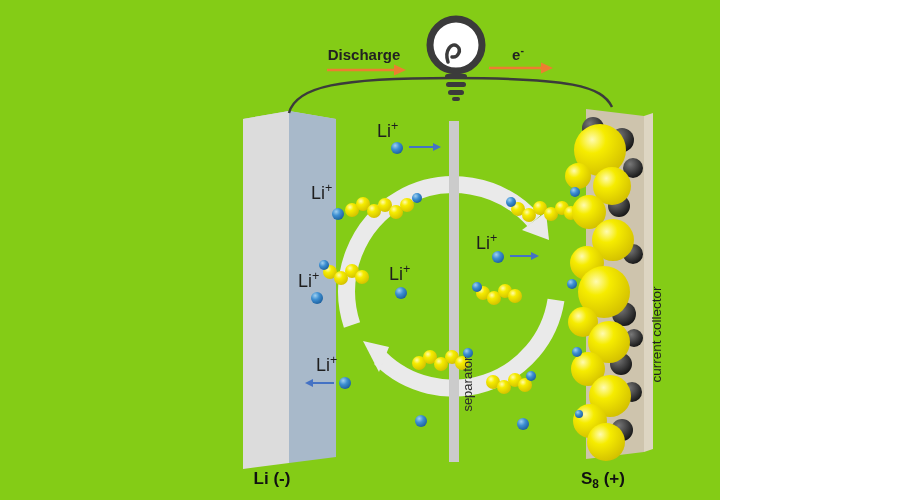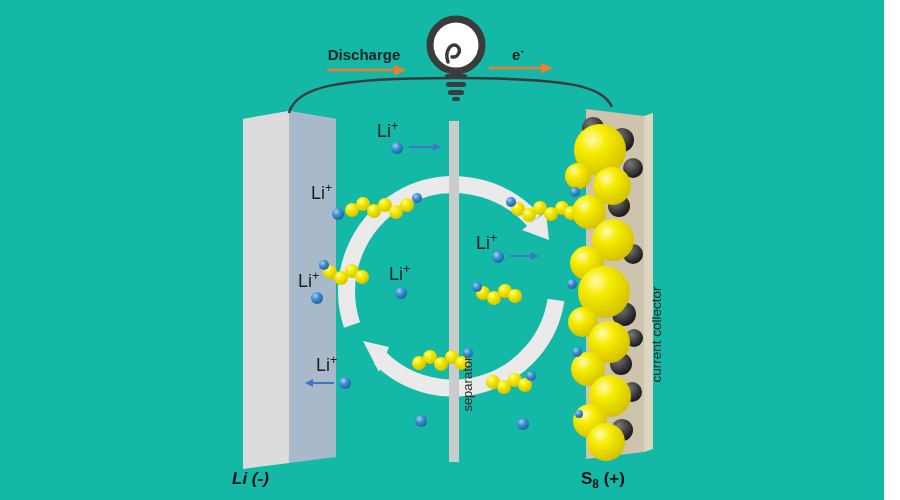--- a/index.html
+++ b/index.html
@@ -1,33 +1,33 @@
 <!DOCTYPE html>
 <html><head>
 <meta charset="utf-8">
 <style>
   * { margin:0; padding:0; box-sizing:border-box; }
   html,body { background:#ffffff; font-family:"Liberation Sans", sans-serif; }
-  .canvas { position:relative; width:884px; height:500px; background:#14b8a6; overflow:hidden; }
+  .canvas { position:relative; width:720px; height:500px; background:#84cc16; overflow:hidden; }
   .scene { position:absolute; left:0; top:0; width:900px; height:500px; }
   .label { position:absolute; color:#1e1e1e; line-height:1.1; white-space:nowrap; }
   .t-discharge { left:320px; top:47px; width:88px; text-align:center; font-size:15px; font-weight:bold; color:#222; }
   .t-electron  { left:498px; top:45px; width:40px; text-align:center; font-size:15px; font-weight:bold; color:#222; }
   .li { font-size:18px; color:#1e1e1e; }
   .li sup, .t-electron sup { font-size:70%; }
   sub { font-size:70%; }
   .li1 { left:377px; top:120px; }
   .li2 { left:311px; top:182px; }
   .li3 { left:298px; top:270px; }
   .li4 { left:389px; top:263px; }
   .li5 { left:476px; top:232px; }
   .li6 { left:316px; top:354px; }
   .t-separator { left:433px; top:377px; width:70px; text-align:center; font-size:13px; color:#2b2b2b; transform:rotate(-90deg); }
   .t-collector { left:587px; top:327px; width:140px; text-align:center; font-size:13.5px; color:#1e1e1e; transform:rotate(-90deg); }
-  .t-anode   { left:232px; top:470px; width:80px; font-size:17px; font-weight:bold; color:#111;font-style:italic; }
+  .t-anode   { left:232px; top:470px; width:80px; text-align:center; font-size:17px; font-weight:bold; color:#111; }
   .t-cathode { left:563px; top:470px; width:80px; text-align:center; font-size:17px; font-weight:bold; color:#111; }
 </style>
 </head>
 <body>
 
 <div class="canvas">
 
   <svg class="scene" viewBox="0 0 900 500" aria-hidden="true">
     <defs>
       <radialGradient id="gY" cx="35%" cy="30%" r="75%">

